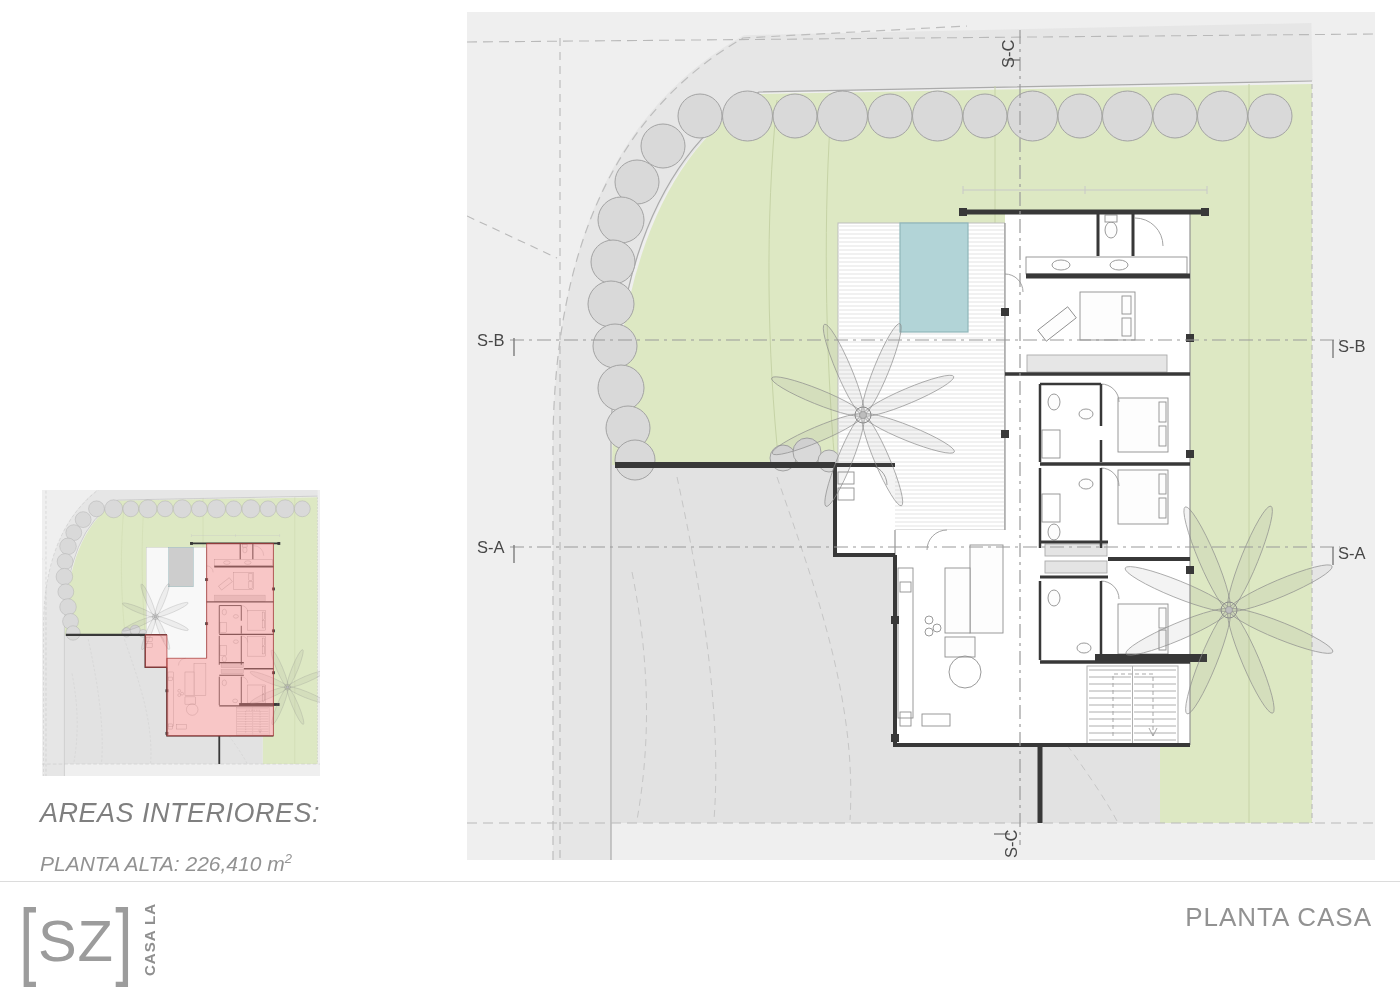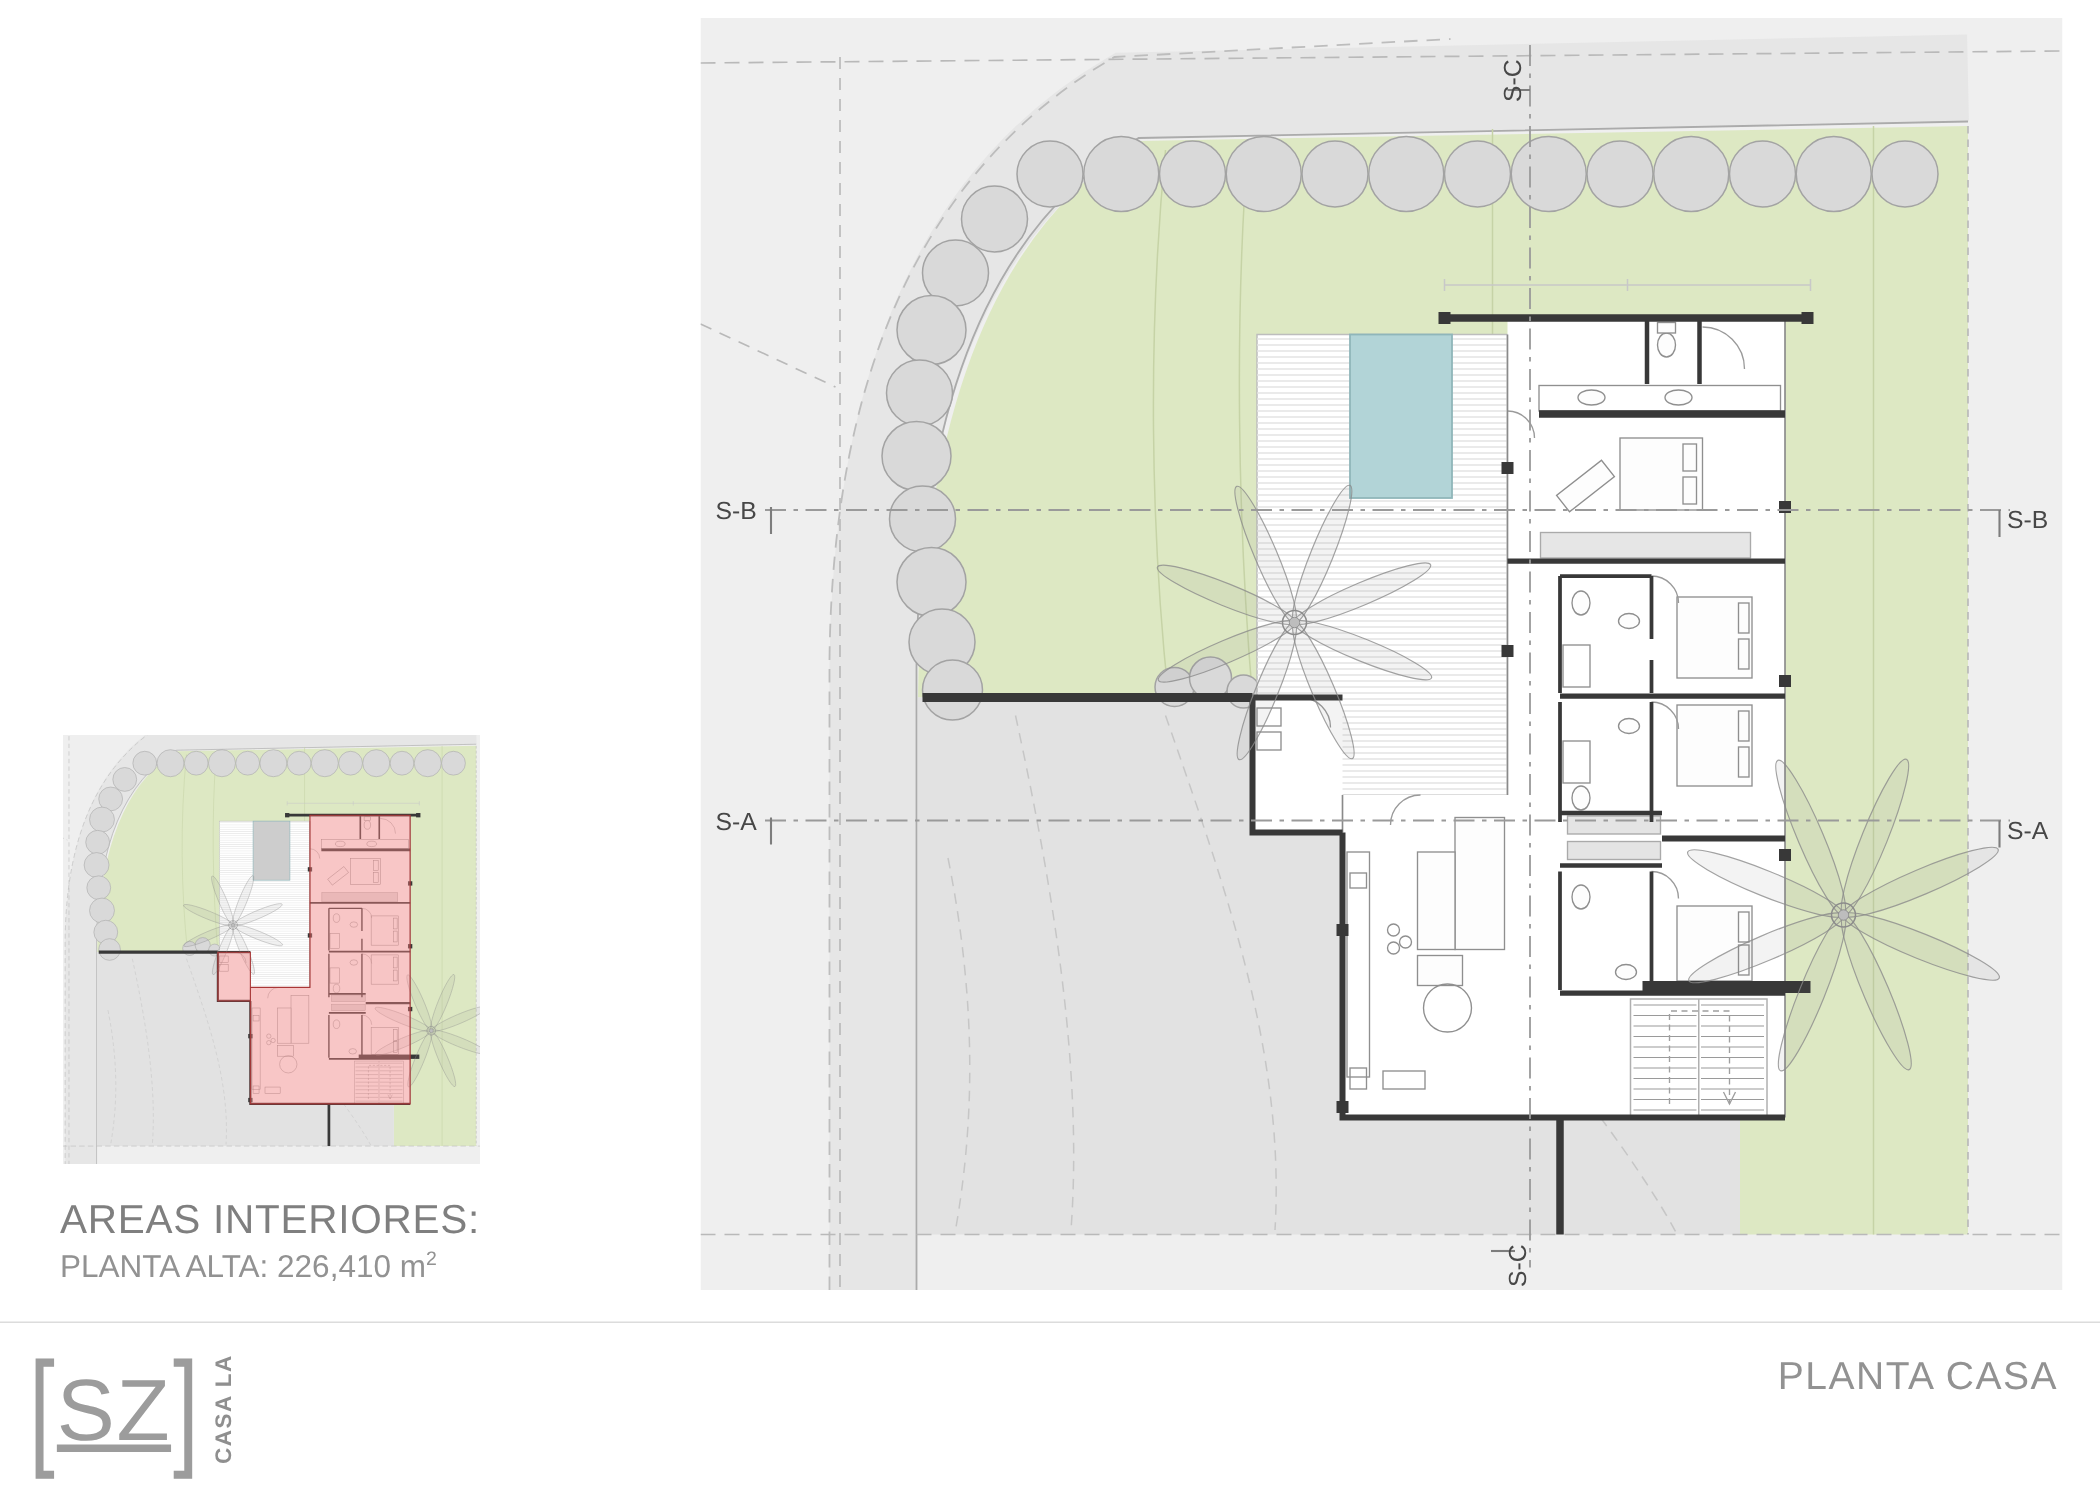--- a/index.html
+++ b/index.html
@@ -2,28 +2,28 @@
 <html style="--panel-bg: #efefef; --street-grey: #e2e2e2; --road-band: #e6e6e6; --garden-green: #dde8c3; --pool-main: #b2d4d7; --pool-mini: #cdcdcd; --highlight-fill: rgba(240,128,128,0.45); --highlight-stroke: #a83636; --wall-grey: #383838; --tree-fill: #d9d9d9; --tree-stroke: #a3a3a3; --text-grey: #8c8c8c; --title-grey: #929292; --label-dark: #474747; --logo-grey: #9c9c9c;"><head>
 <meta charset="utf-8">
 <style>
   html,body{margin:0;padding:0;}
   body{
     width:1400px;height:992px;position:relative;background:#ffffff;
     font-family:"Liberation Sans", sans-serif;overflow:hidden;
   }
   .plan-panel{position:absolute;left:467px;top:12px;width:908px;height:848px;}
   .key-panel{position:absolute;left:42px;top:490px;width:278px;height:286px;}
-  .areas-block{position:absolute;left:40px;top:798px;color:var(--text-grey);}
+  .areas-block{position:absolute;left:40px;top:798px;color:var(--text-grey);font-style:italic;}
   .areas-heading{font-size:27px;letter-spacing:0.5px;color:#7f7f7f;}
-  .areas-value{font-size:21px;margin-top:2px;color:var(--title-grey);}
+  .areas-value{font-size:21px;margin-top:22px;color:var(--title-grey);}
   .areas-value sup{font-size:13px;}
   .footer-divider{position:absolute;left:0;top:881px;width:1400px;height:1px;background:#dcdcdc;}
   .logo{position:absolute;left:16px;top:898px;display:flex;align-items:center;color:var(--logo-grey);}
   .logo .bracket{font-size:86px;font-weight:300;line-height:78px;transform:scaleX(0.72);}
-  .logo .initials{font-size:58px;line-height:78px;letter-spacing:1px;margin:0 -2px;padding-top:4px;text-decoration:underline;}
+  .logo .initials{font-size:58px;line-height:78px;letter-spacing:1px;margin:0 -2px;padding-top:4px;}
   .logo .vertical{writing-mode:vertical-rl;transform:rotate(180deg);font-size:15px;font-weight:bold;
     letter-spacing:1px;height:78px;margin-left:5px;color:#8f8f8f;text-align:center;}
   .sheet-title{position:absolute;right:28px;top:902px;font-size:26px;letter-spacing:1px;color:var(--title-grey);}
   svg text{font-family:"Liberation Sans", sans-serif;}
   .slabel{font-size:16.5px;fill:var(--label-dark);}
 </style>
 </head>
 <body>
 
 <svg class="plan-panel" viewBox="0 0 908 848">

